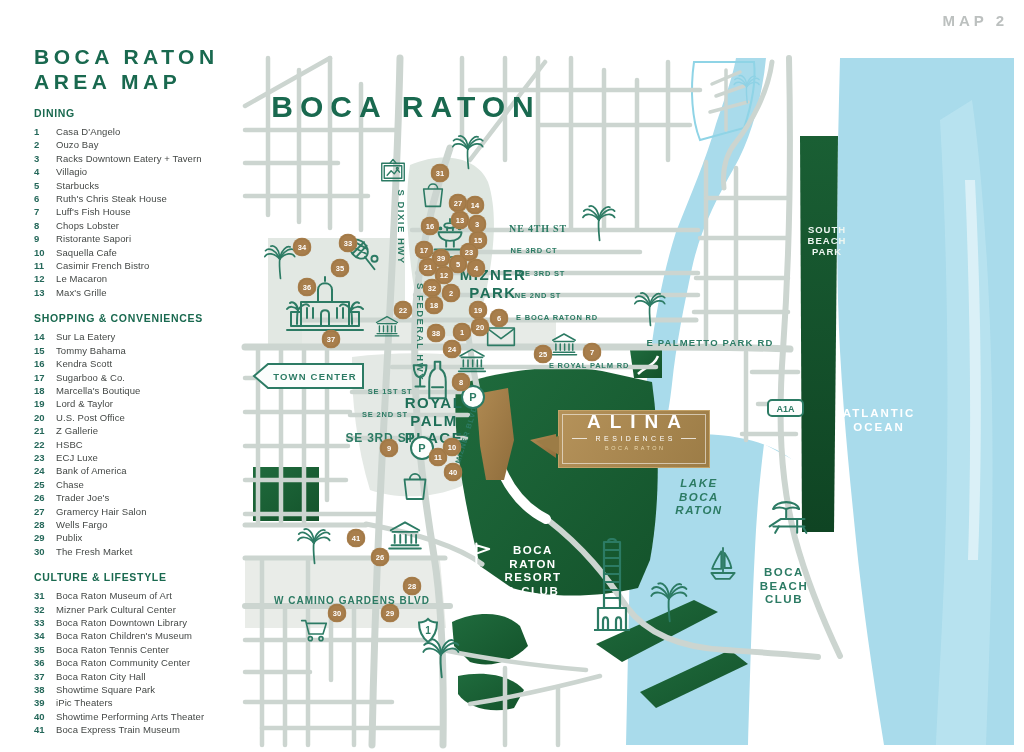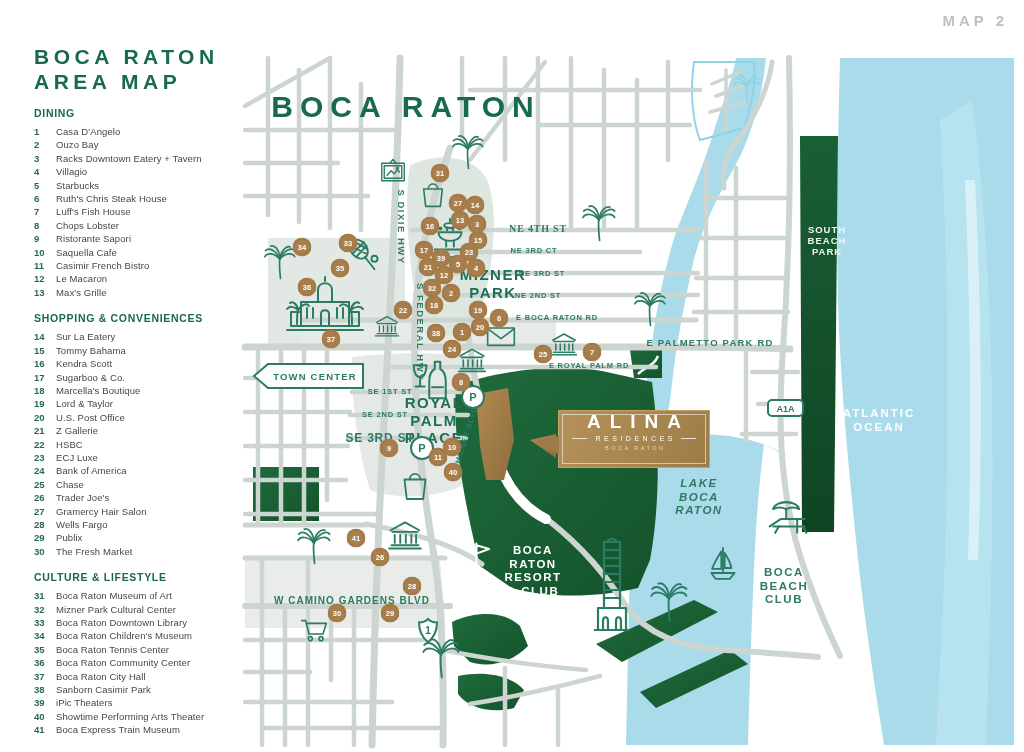--- a/index.html
+++ b/index.html
@@ -441,21 +441,21 @@
           <div class="lg-row">
             <span class="num">36</span>
             <span class="txt">Boca Raton Community Center</span>
           </div>
           <div class="lg-row">
             <span class="num">37</span>
             <span class="txt">Boca Raton City Hall</span>
           </div>
           <div class="lg-row">
             <span class="num">38</span>
-            <span class="txt">Sanborn Casimir Park</span>
+            <span class="txt">Showtime Square Park</span>
           </div>
           <div class="lg-row">
             <span class="num">39</span>
             <span class="txt">iPic Theaters</span>
           </div>
           <div class="lg-row">
             <span class="num">40</span>
             <span class="txt">Showtime Performing Arts Theater</span>
           </div>
           <div class="lg-row">

